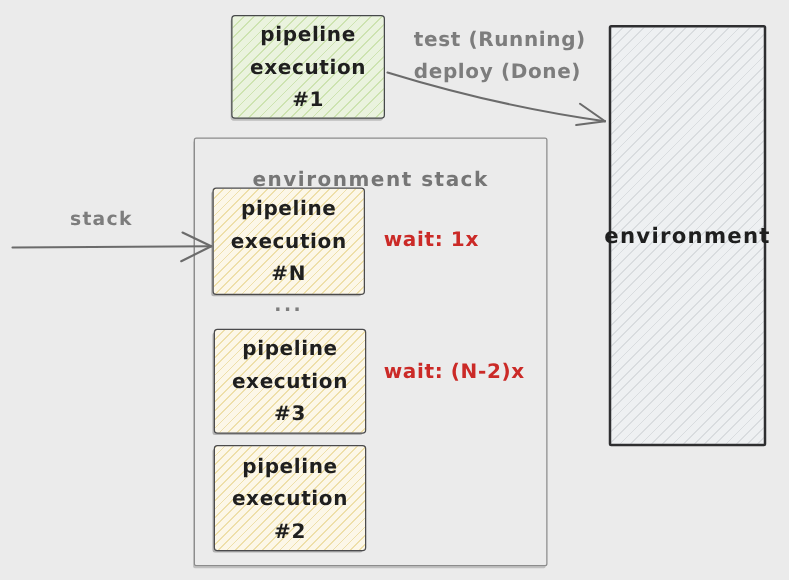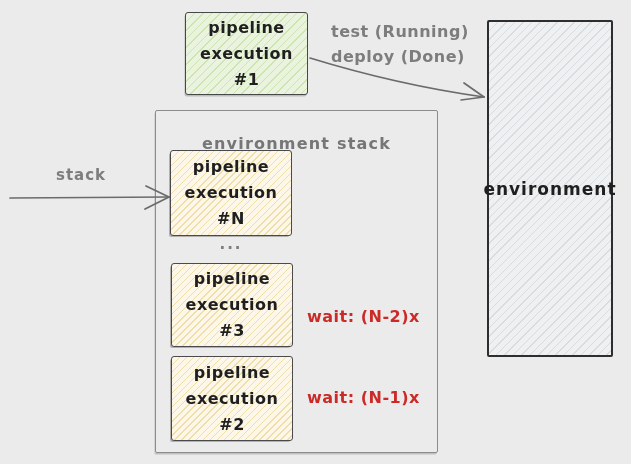--- a/index.html
+++ b/index.html
@@ -95,21 +95,21 @@
   .wait-label {
     position: absolute;
     left: 151px;
     font-size: 16px;
     font-weight: bold;
     letter-spacing: 0.5px;
     color: #cb2a27;
     white-space: nowrap;
   }
   .wait-1 { top: 71px; }
-  .wait-3 { top: 196px; }
+  .wait-3 { top: 176px; }
   .wait-2 { top: 277px; }
   
   .annot {
     position: absolute;
     color: #7d7d7d;
     font-weight: 600;
     letter-spacing: 0.5px;
     white-space: nowrap;
   }
   .deploy-annot {
@@ -150,36 +150,36 @@
   </div>
 
   <div class="stack">
     <div class="stack-title">environment stack</div>
 
     <div class="box tan-box stack-item-n">
       <span class="ln">pipeline</span>
       <span class="ln">execution</span>
       <span class="ln">#N</span>
     </div>
+    <div class="wait-label wait-1">wait: 1x</div>
 
     <div class="ellipsis">...</div>
 
     <div class="box tan-box stack-item-3">
       <span class="ln">pipeline</span>
       <span class="ln">execution</span>
       <span class="ln">#3</span>
     </div>
     <div class="wait-label wait-3">wait: (N-2)x</div>
 
     <div class="box tan-box stack-item-2">
       <span class="ln">pipeline</span>
       <span class="ln">execution</span>
       <span class="ln">#2</span>
     </div>
-    <div class="wait-label wait-2">wait: (N-1)x</div>
   </div>
 
   <div class="annot push-annot">stack</div>
 
   <svg class="arrows-layer" width="631" height="464" viewBox="0 0 631 464">
     <g stroke="#6b6b6b" stroke-width="1.7" fill="none" stroke-linecap="round">
       <path d="M310 58 Q398 85 484 97"></path>
       <path d="M484 97 L464 83"></path>
       <path d="M484 97 L461 100"></path>
     </g>

